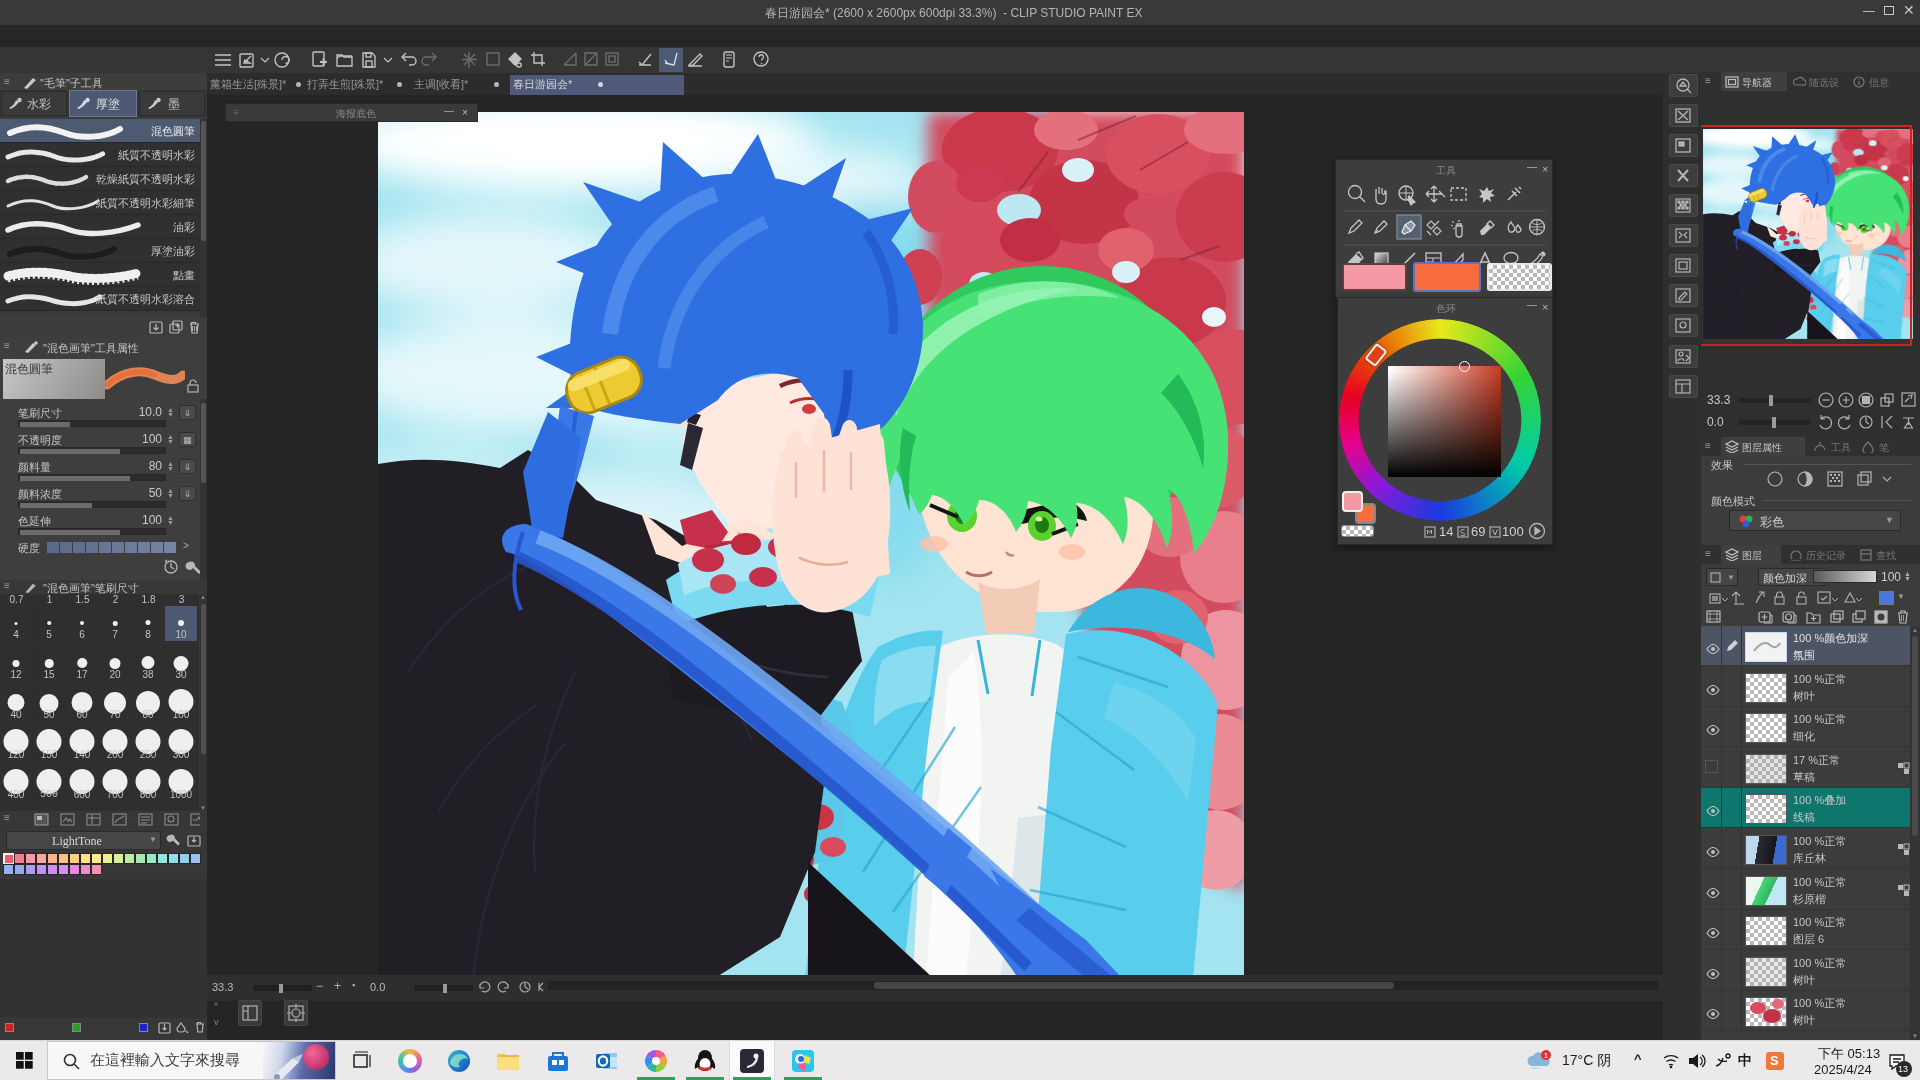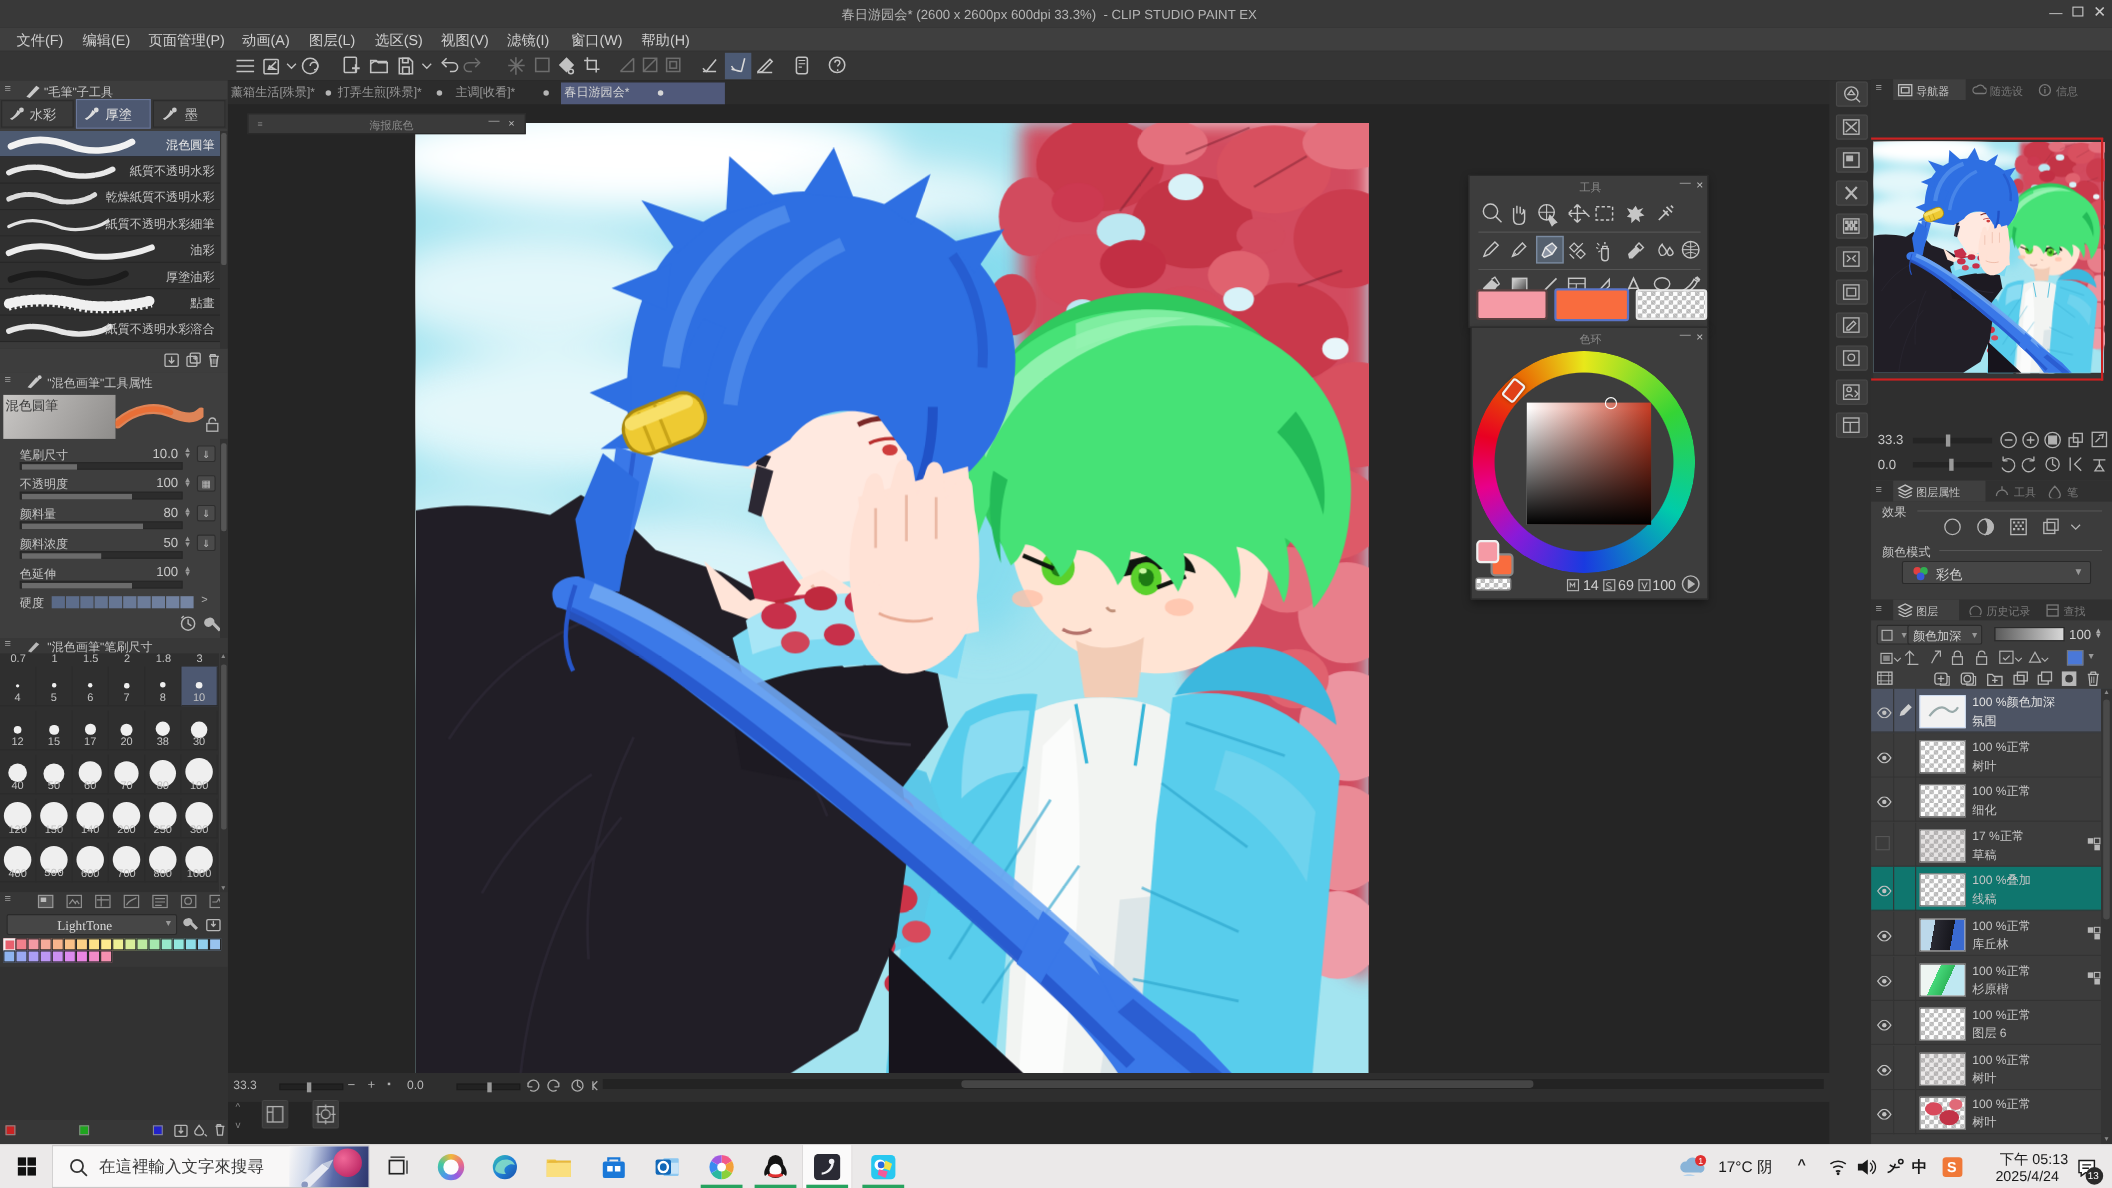--- a/index.html
+++ b/index.html
@@ -43,32 +43,20 @@
 </style>
 </head>
 <body>
 <div id="stage">
 <div class="ab" id="titlebar">
 <div class="tx" style="left:765px;top:5px;color:#b5b5b5;font-size:12px">春日游园会* (2600 x 2600px 600dpi 33.3%)&nbsp; - CLIP STUDIO PAINT EX</div>
 <div class="tx" style="left:1863px;top:4px;color:#c9c9c9;font-size:12px;letter-spacing:9px">—</div>
 <div class="tx" style="left:1884px;top:6px;width:10px;height:9px;border:1px solid #c9c9c9"></div>
 <div class="tx" style="left:1903px;top:2px;color:#c9c9c9;font-size:14px">✕</div>
 </div>
-<div class="ab" id="menubar">
-<div class="menuitem" style="left:15px">文件(F)</div>
-<div class="menuitem" style="left:75px">编辑(E)</div>
-<div class="menuitem" style="left:135px">页面管理(P)</div>
-<div class="menuitem" style="left:220px">动画(A)</div>
-<div class="menuitem" style="left:281px">图层(L)</div>
-<div class="menuitem" style="left:341px">选区(S)</div>
-<div class="menuitem" style="left:401px">视图(V)</div>
-<div class="menuitem" style="left:461px">滤镜(I)</div>
-<div class="menuitem" style="left:519px">窗口(W)</div>
-<div class="menuitem" style="left:583px">帮助(H)</div>
-</div>
 <div class="ab" id="toolbar">
 <svg width="800" height="26" style="position:absolute;left:0;top:0" fill="none" stroke="#c2c2c2" stroke-width="1.4">
 <g transform="translate(213,3)">
           <path d="M2 5h16M2 10h16M2 15h16"></path>
         </g>
 <g transform="translate(238,3)">
           <rect x="2" y="4" width="13" height="13" rx="1"></rect>
           <path d="M6 13l7-7m-7 7l1-3 5 3z"></path>
         </g>
 <g transform="translate(258,3)" stroke-width="1.2">
@@ -145,21 +133,21 @@
         </g>
 </svg>
 </div>
 <div class="ab" id="tabrow">
 <div class="dtab" style="left:210px">薰箱生活[殊景]*</div>
       <div class="dot" style="left:296px"></div>
 <div class="dtab" style="left:307px">打弄生煎[殊景]*</div>
       <div class="dot" style="left:397px"></div>
 <div class="dtab" style="left:414px">主调[收看]*</div>
       <div class="dot" style="left:494px"></div>
-<div class="dtab" style="left:510px;width:149px;background:#50597a;color:#d6d6d6;padding-left:3px">春日游园会*</div>
+<div class="dtab" style="left:510px;width:174px;background:#50597a;color:#d6d6d6;padding-left:3px">春日游园会*</div>
       <div class="dot" style="left:598px;background:#d6d6d6"></div>
 </div>
 <div class="ab" id="canvasarea">
 <div class="ab" style="left:171px;top:17px;width:866px;height:866px;background:#b5e9f2">
 <svg width="866" height="866" viewBox="0 0 866 866">
 <defs>
 <filter id="b18" x="-40%" y="-40%" width="180%" height="180%">
               <feGaussianBlur stdDeviation="18"></feGaussianBlur>
             </filter>
 <filter id="b8" x="-40%" y="-40%" width="180%" height="180%">
@@ -961,21 +949,21 @@
           </svg>
 <div class="tx" style="left:175px;top:4px;color:#787878;font-size:10px">查找</div>
 </div>
 
 <div class="ab" style="left:5px;top:23px;width:32px;height:18px;background:#464646;border:1px solid #2a2a2a;border-radius:2px">
           <svg class="ab" style="left:3px;top:3px" width="12" height="11" fill="none" stroke="#bbb" stroke-width="1">
             <rect x="1" y="1" width="9" height="9"></rect>
           </svg>
           <div class="tx" style="right:2px;top:4px;color:#999;font-size:8px">▼</div>
         </div>
-<div class="ab" style="left:33px;top:23px;width:68px;height:18px;background:#464646;border:1px solid #2a2a2a;border-radius:2px">
+<div class="ab" style="left:57px;top:23px;width:68px;height:18px;background:#464646;border:1px solid #2a2a2a;border-radius:2px">
           <div class="tx" style="left:4px;top:2px;color:#d0d0d0;font-size:11px">颜色加深</div>
           <div class="tx" style="right:2px;top:4px;color:#999;font-size:8px">▼</div>
         </div>
 <div class="ab" style="left:112px;top:25px;width:64px;height:13px;background:linear-gradient(90deg,#5a5a5a,#d8d8d8);border:1px solid #2a2a2a"></div>
 <div class="tx" style="left:180px;top:25px;color:#d0d0d0;font-size:12px">100</div>
 <div class="spin" style="left:203px;top:26px;color:#aaa">▲<br>▼</div>
 
 <svg class="ab" style="left:8px;top:44px" width="160" height="18" fill="none" stroke="#b2b2b2" stroke-width="1.1">
 <g transform="translate(0,1)">
             <rect x="1" y="4" width="10" height="9" class="chk"></rect>

